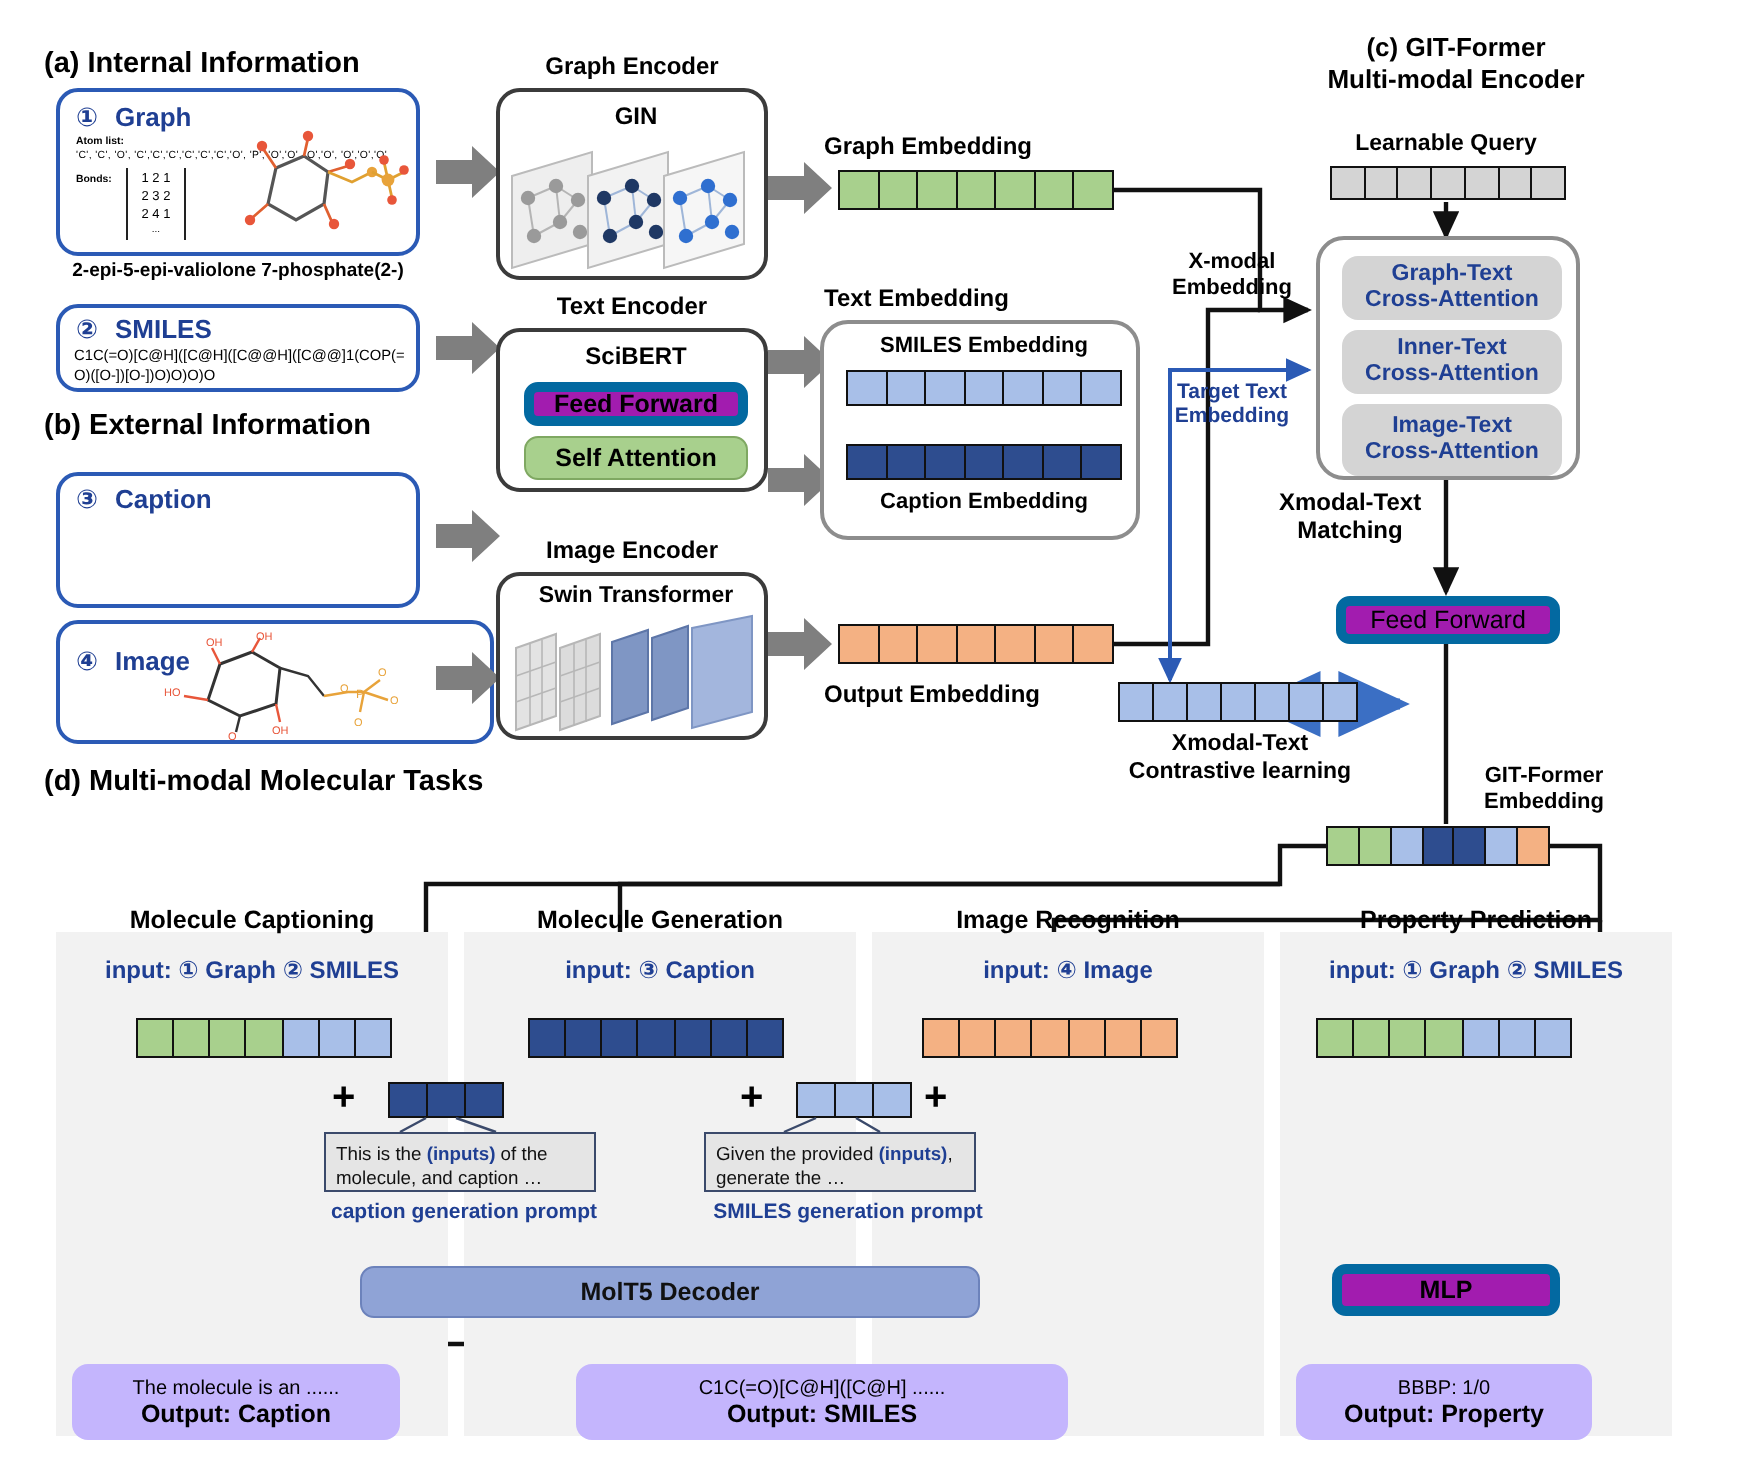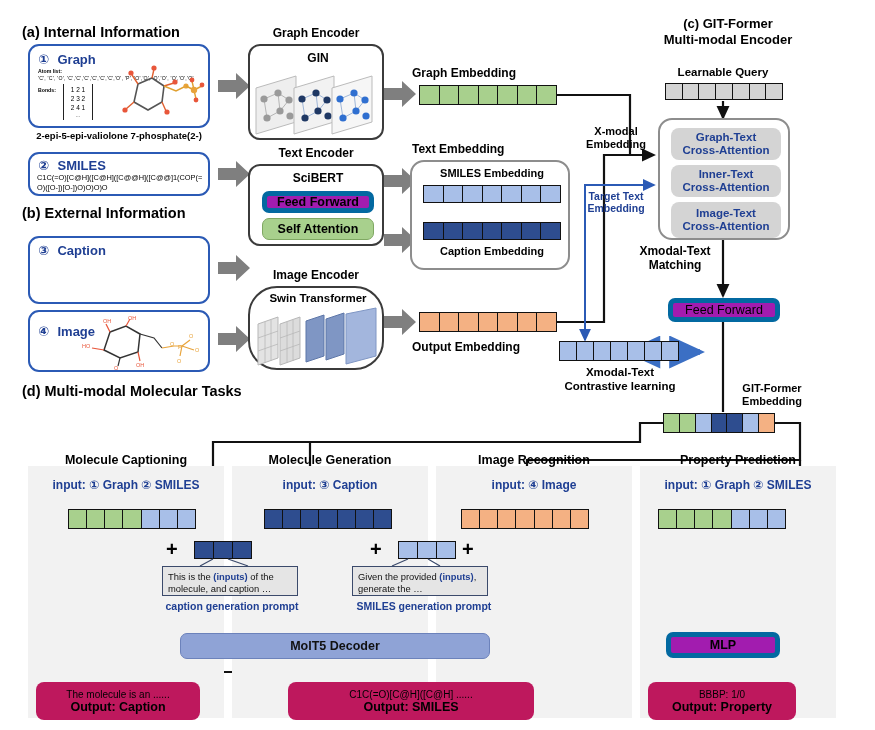--- a/index.html
+++ b/index.html
@@ -26,21 +26,21 @@
 
   .pill{border-radius:7px;display:flex;align-items:center;justify-content:center;
         font-weight:bold;font-size:12.5px;box-sizing:border-box;}
   .yellow{background:#a21caf;border:5px solid #0369a1;}
   .green{background:#a8d08d;border:1px solid #7fa862;}
   .grey-pill{background:#d4d4d4;border-radius:8px;display:flex;flex-direction:column;
         align-items:center;justify-content:center;color:#1f3f93;font-weight:bold;
         font-size:11.5px;line-height:1.15;box-sizing:border-box;}
 
   .taskpanel{background:#f2f2f2;box-sizing:border-box;}
-  .outbox{background:#be185d;border-radius:8px;box-sizing:border-box;
+  .outbox{background:#c4b5fd;border-radius:8px;box-sizing:border-box;
           display:flex;flex-direction:column;align-items:center;justify-content:center;}
   .promptbox{border:1.4px solid #3b4a6b;background:#e5e5e5;box-sizing:border-box;
           font-size:9.4px;line-height:1.25;padding:4px 5px;color:#111;}
   svg{position:absolute;left:0;top:0;pointer-events:none;}
 </style>
 </head>
 <body>
 
 <svg width="875" height="730">
   <defs>
@@ -142,21 +142,21 @@
   <div style="position:absolute;left:7px;top:19px;width:170px;font-size:7.4px;line-height:1.3;word-break:break-all;">C1C(=O)[C@H]([C@H]([C@@H]([C@@]1(COP(=O)([O-])[O-])O)O)O)O</div>
 </div>
 
 <div class="abs card" style="left:28px;top:236px;width:182px;height:68px;">
   <div style="position:absolute;left:8px;top:3px;">
     <span class="card-num">③</span>
     <span class="card-hd" style="margin-left:4px;">Caption</span>
   </div>
 </div>
 
-<div class="abs card" style="left:28px;top:310px;width:182px;height:62px;">
+<div class="abs card" style="left:28px;top:310px;width:219px;height:62px;">
   <div style="position:absolute;left:8px;top:10px;">
     <span class="card-num">④</span>
     <span class="card-hd" style="margin-left:4px;">Image</span>
   </div>
   <svg style="position:absolute;left:40px;top:4px;" width="138" height="56" viewBox="0 0 138 56">
     <polygon points="40,16 56,10 70,18 68,36 50,42 34,34" fill="none" stroke="#333" stroke-width="1.5"></polygon>
     <path d="M40,16 L36,8" stroke="#e8563a" stroke-width="1.2"></path>
     <path d="M56,10 L60,3" stroke="#e8563a" stroke-width="1.2"></path>
     <path d="M34,34 L22,32" stroke="#e8563a" stroke-width="1.2"></path>
     <path d="M50,42 L48,50" stroke="#333" stroke-width="1.2"></path>
@@ -255,21 +255,21 @@
 </div>
 
 <div class="abs ttl ctr" style="left:248px;top:146px;width:136px;font-size:12px;">Text Encoder</div>
 <div class="abs encbox" style="left:248px;top:164px;width:136px;height:82px;">
   <div class="ttl ctr" style="position:absolute;left:0;top:5px;width:136px;font-size:12px;">SciBERT</div>
   <div class="pill yellow" style="position:absolute;left:12px;top:25px;width:112px;height:22px;">Feed Forward</div>
   <div class="pill green" style="position:absolute;left:12px;top:52px;width:112px;height:22px;">Self Attention</div>
 </div>
 
 <div class="abs ttl ctr" style="left:248px;top:268px;width:136px;font-size:12px;">Image Encoder</div>
-<div class="abs encbox" style="left:248px;top:286px;width:136px;height:84px;border-radius:29px;">
+<div class="abs encbox" style="left:248px;top:286px;width:136px;height:84px;">
   <div class="ttl ctr" style="position:absolute;left:0;top:4px;width:136px;font-size:11.5px;">Swin Transformer</div>
   <svg style="position:absolute;left:4px;top:18px;" width="128" height="64" viewBox="0 0 128 64">
     <g>
       <polygon points="4,18 24,11 24,52 4,59" fill="#e3e3e3" stroke="#b7b7b7"></polygon>
       <g stroke="#b7b7b7" stroke-width=".8">
         <line x1="4" y1="32" x2="24" y2="25"></line>
           <line x1="4" y1="45" x2="24" y2="38"></line>
         <line x1="11" y1="16" x2="11" y2="57"></line>
           <line x1="17" y1="14" x2="17" y2="55"></line>
       </g>

